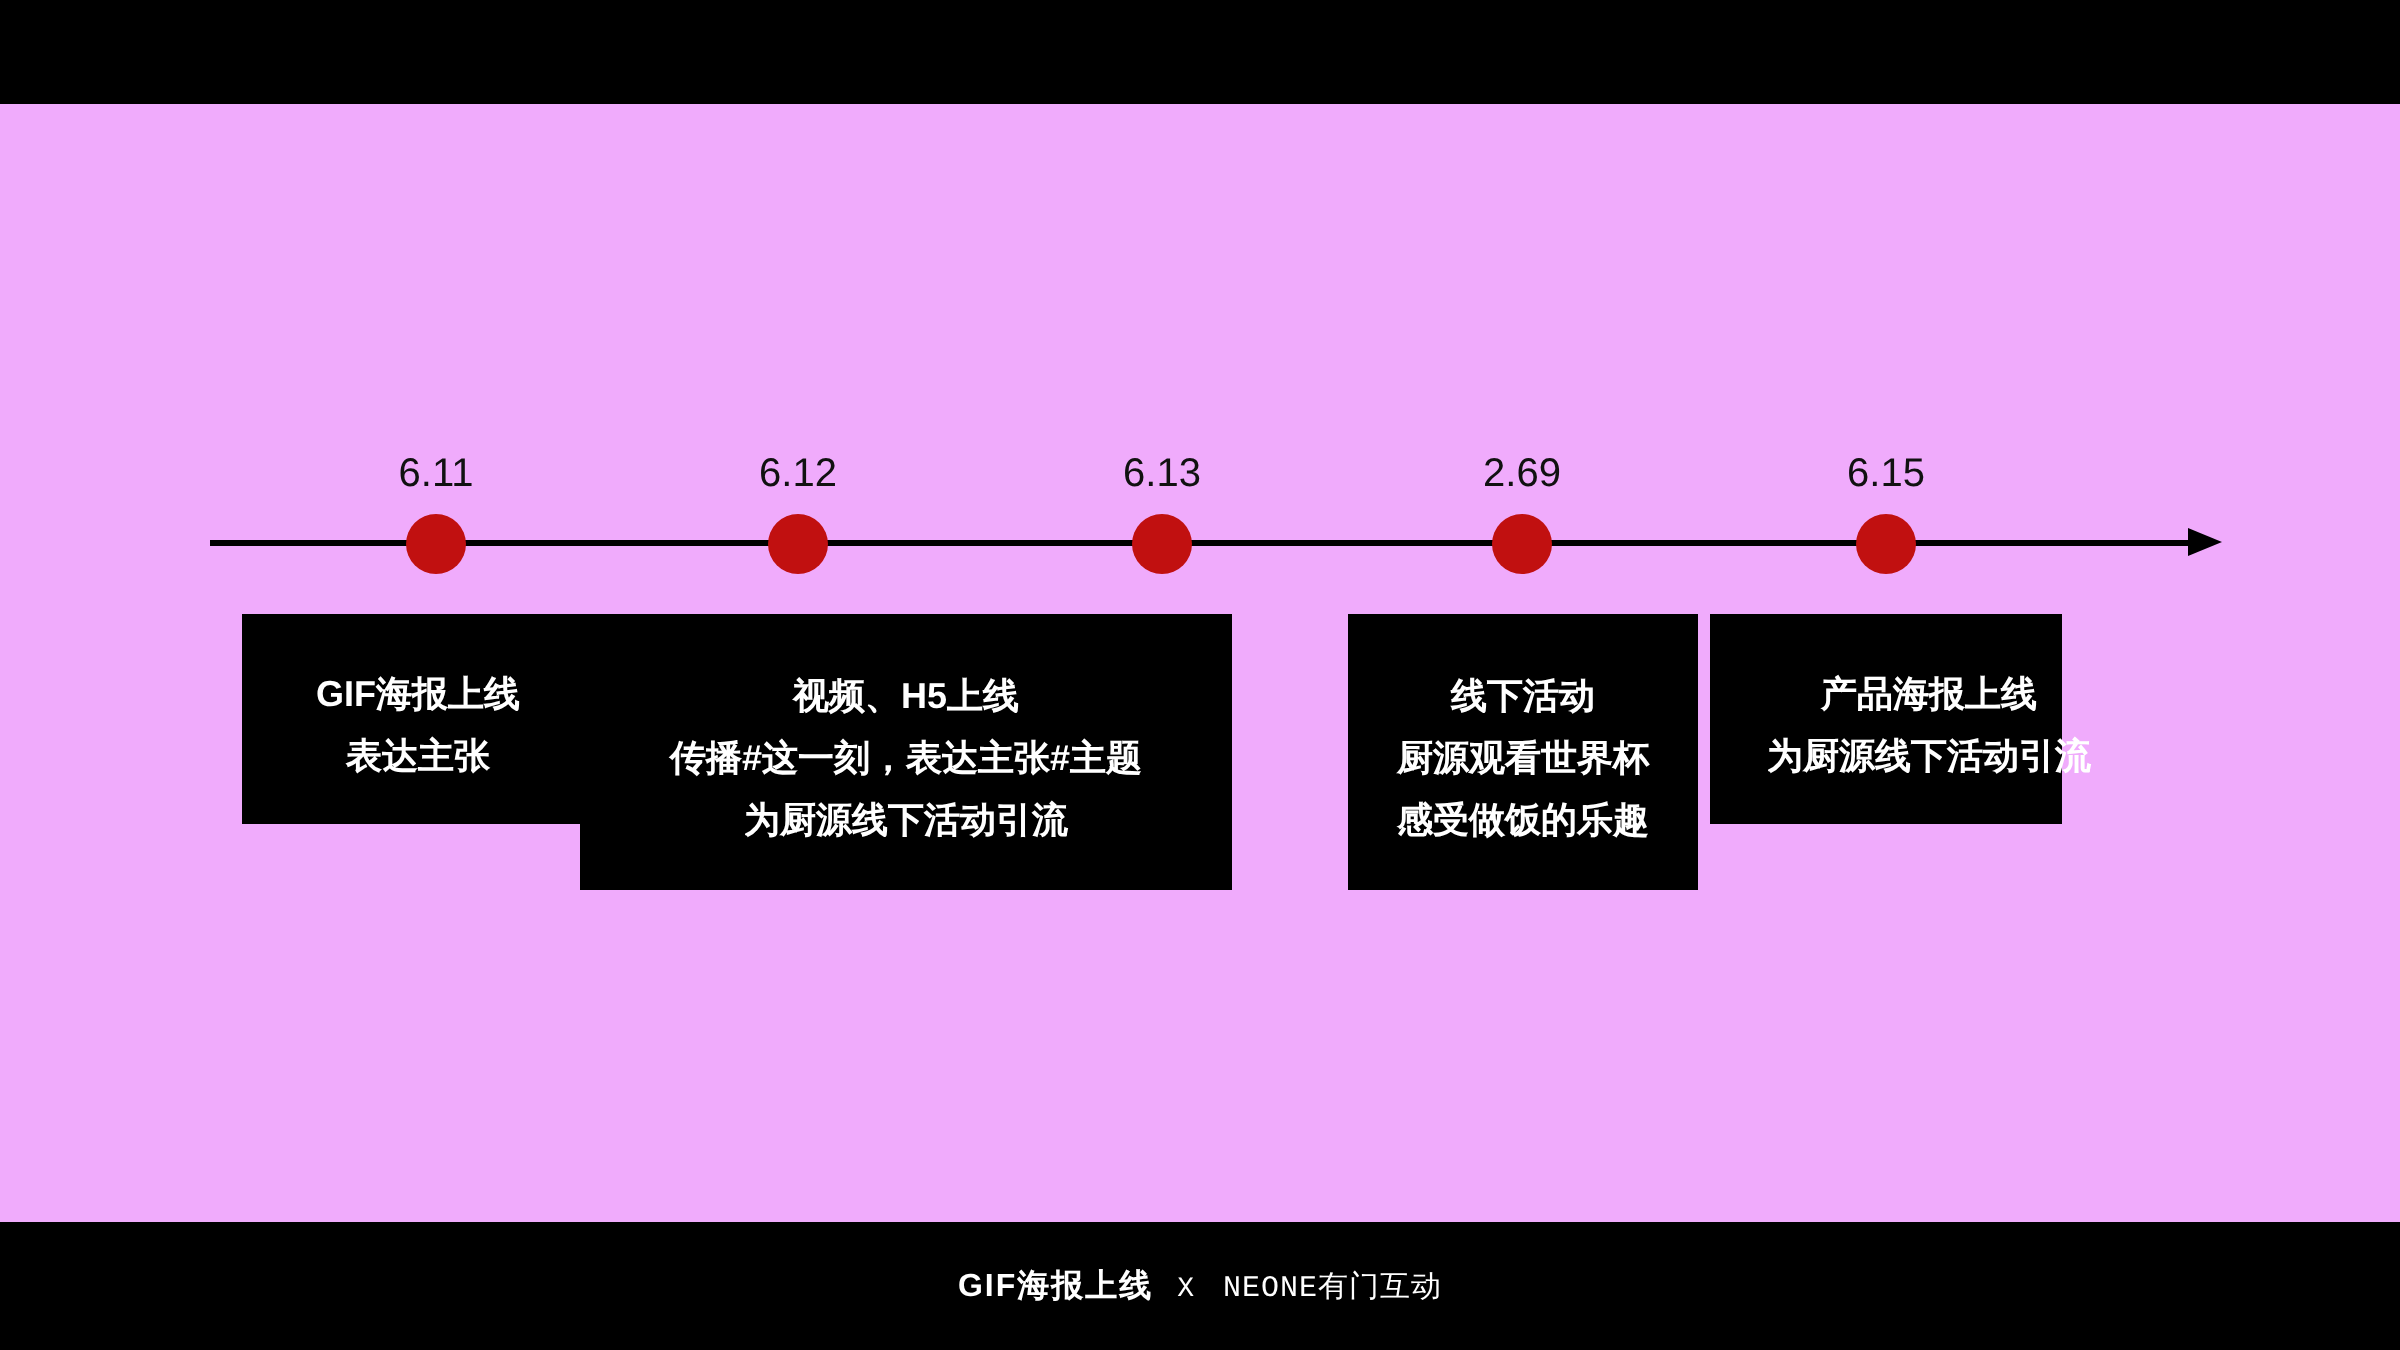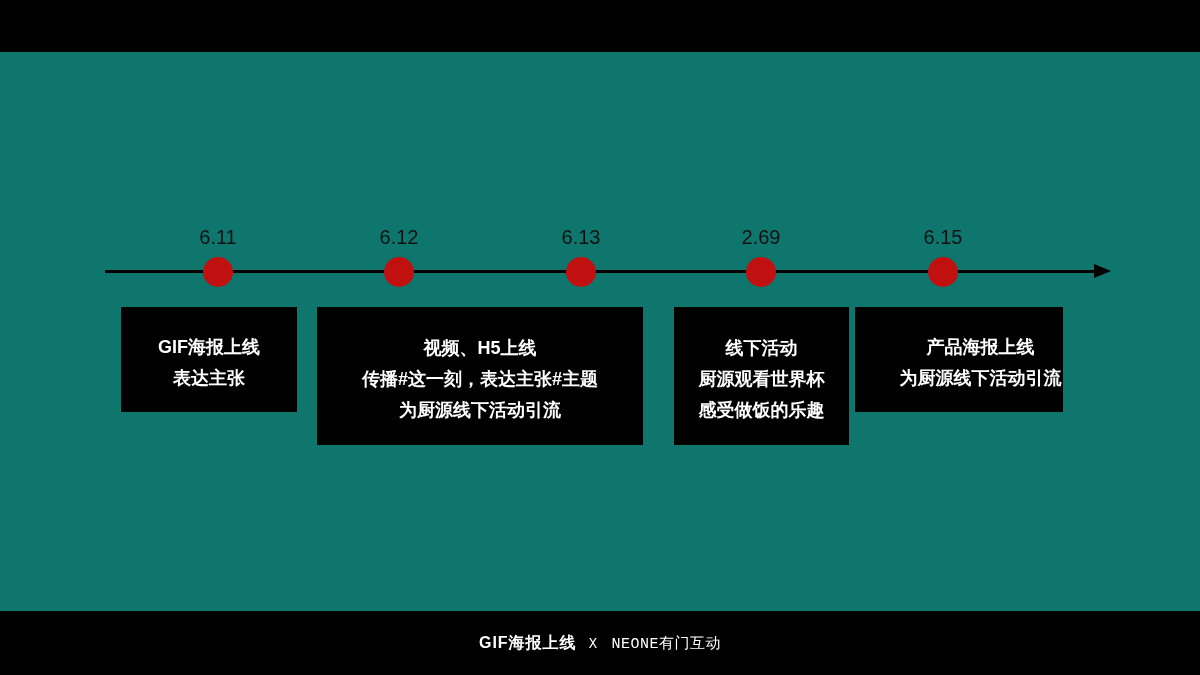--- a/index.html
+++ b/index.html
@@ -1,20 +1,20 @@
 <!DOCTYPE html>
 <html><head>
 <meta charset="utf-8">
 <style>
   html, body { margin: 0; padding: 0; background: #fff; }
   .stage {
     position: relative;
     width: 1200px;
     height: 675px;
-    background: #0f766e;
+    background: #f0abfc;
     overflow: hidden;
     font-family: "Liberation Sans", "DejaVu Sans", sans-serif;
   }
   .bar {
     position: absolute;
     left: 0;
     width: 1200px;
     background: #000000;
   }
   .bar-top { top: 0; height: 52px; }
@@ -92,23 +92,23 @@
     text-align: center;
     font-weight: bold;
     font-size: 18px;
     line-height: 31px;
     padding-top: 6px;
     box-sizing: border-box;
   }
   .ms-line { white-space: nowrap; }
 
   .box-1 { left: 121px; width: 176px; height: 105px; }
-  .box-2 { left: 317px; width: 326px; height: 138px; }
+  .box-2 { left: 290px; width: 326px; height: 138px; }
   .box-3 { left: 674px; width: 175px; height: 138px; }
-  .box-4 { left: 855px; width: 208px; height: 105px; padding-left: 43px; }
+  .box-4 { left: 855px; width: 176px; height: 105px; padding-left: 43px; }
 
   .date-1 { left: 173px; }
   .date-2 { left: 354px; }
   .date-3 { left: 536px; }
   .date-4 { left: 716px; }
   .date-5 { left: 898px; }
 
   .dot-1 { left: 203px; }
   .dot-2 { left: 384px; }
   .dot-3 { left: 566px; }

